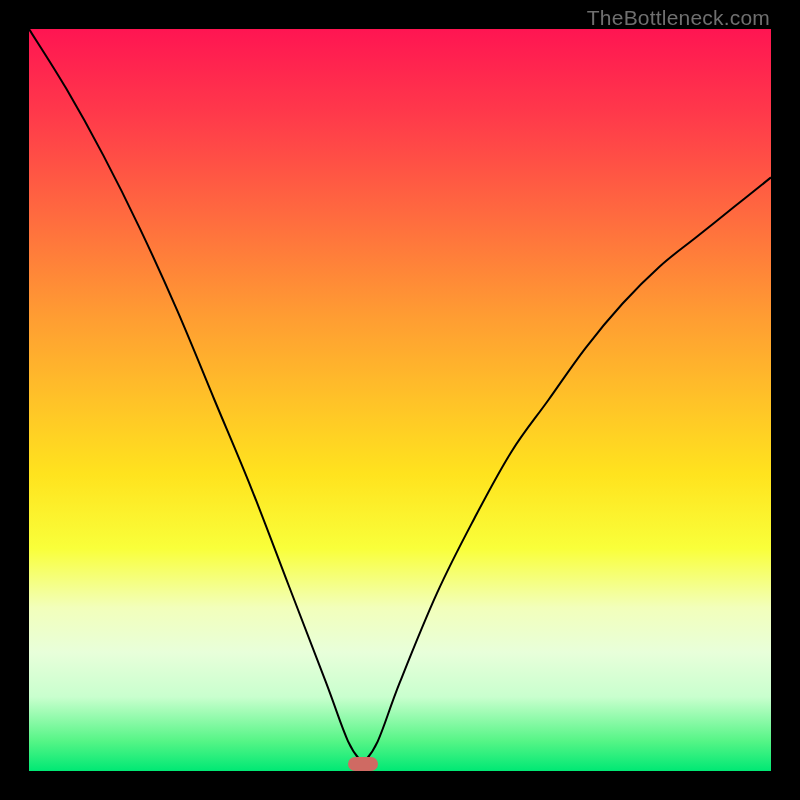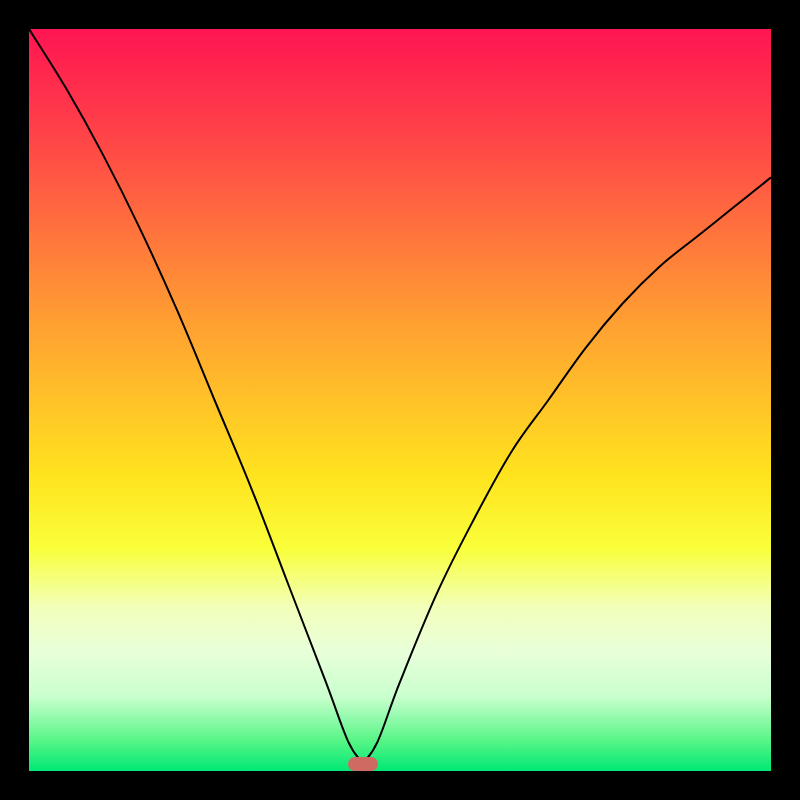--- a/index.html
+++ b/index.html
@@ -61,19 +61,20 @@
     height: 14px;
     border-radius: 8px;
     background: #cf6a63;
     transform: translate(-50%, -50%);
   }
 </style>
 </head>
 <body>
 
 <div class="frame">
+  <div class="watermark">TheBottleneck.com</div>
   <div class="plot">
     <svg class="curve-svg" viewBox="0 0 742 742" preserveAspectRatio="none">
       <path id="curve-path" fill="none" stroke-width="2" d="M 0 0 C 6.678 10.684800000000003, 23.744 36.654800000000016, 37.1 59.360000000000014 C 50.456 82.0652, 60.84400000000001 100.76359999999998, 74.2 126.13999999999999 C 87.556 151.51639999999998, 97.944 172.29240000000004, 111.3 200.34000000000003 C 124.65599999999999 228.38760000000002, 135.044 251.2412, 148.4 281.96 C 161.756 312.67879999999997, 172.144 338.9456, 185.5 371 C 198.856 403.0544, 209.244 426.65000000000003, 222.6 460.04 C 235.956 493.43, 246.344 521.7744, 259.7 556.5 C 273.056 591.2256, 286.1152 624.9124, 296.8 652.96 C 307.4848 681.0076, 312.382 697.6284, 319.06 712.32 C 325.738 727.0116, 331.22880000000004 730.5732, 333.90000000000003 734.58 C 336.57120000000003 730.5732, 342.06199999999995 727.0116, 348.73999999999995 712.32 C 355.41799999999995 697.6284, 360.3152 679.672, 371 652.96 C 381.6848 626.248, 394.744 593.3032000000001, 408.1 563.9200000000001 C 421.456 534.5368000000001, 431.844 515.0964, 445.2 489.71999999999997 C 458.556 464.3436, 468.944 444.3096, 482.3 422.94 C 495.656 401.5704, 506.044 389.6984, 519.4 371 C 532.756 352.3016, 543.144 336.42280000000005, 556.5 319.06000000000006 C 569.856 301.69720000000007, 580.244 289.2316, 593.6 274.54 C 606.956 259.8484, 617.3439999999999 249.46039999999994, 630.6999999999999 237.43999999999994 C 644.0559999999999 225.41959999999995, 654.4440000000001 218.4448, 667.8000000000001 207.76 C 681.1560000000001 197.0752, 691.544 188.76480000000004, 704.9 178.08000000000004 C 718.256 167.39520000000005, 735.322 153.74239999999998, 742 148.39999999999998" stroke="#000000"></path>
     </svg>
     <div id="min-marker" class="marker" style="left: 333.9px; top: 735px; background: rgb(207, 106, 99);"></div>
   </div>
 </div>
 
 </body></html>

